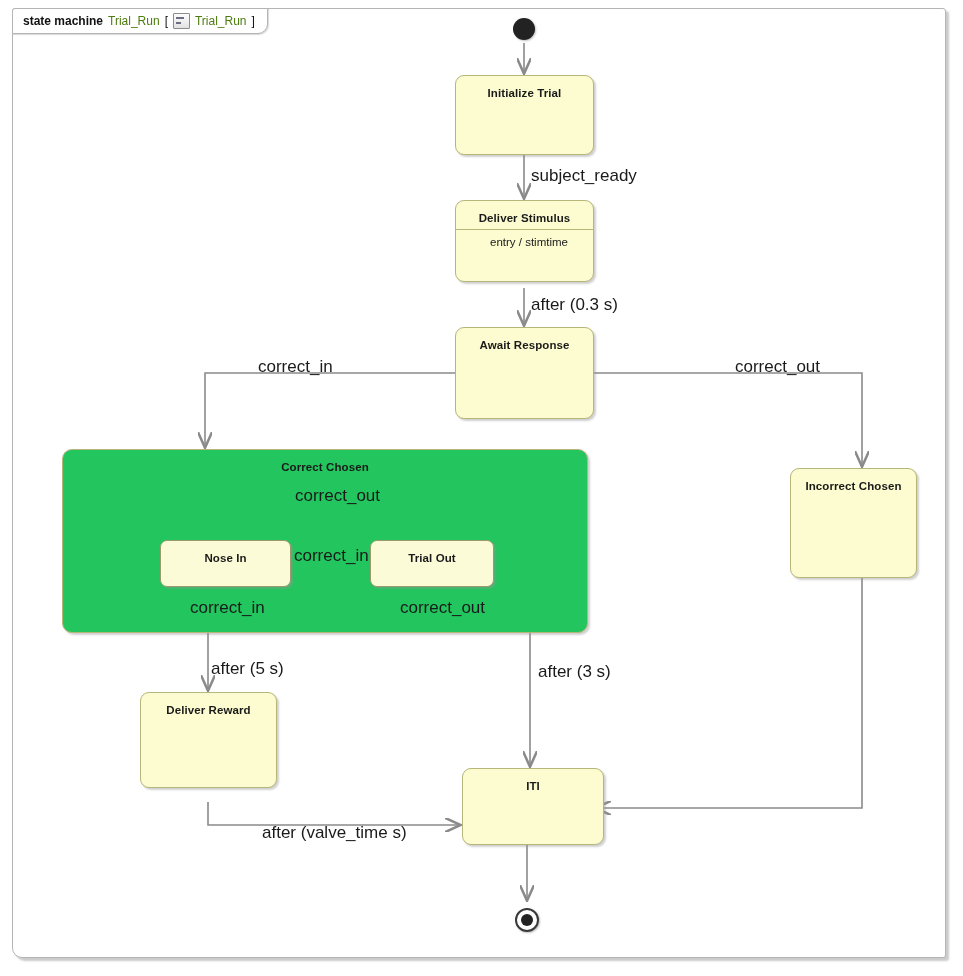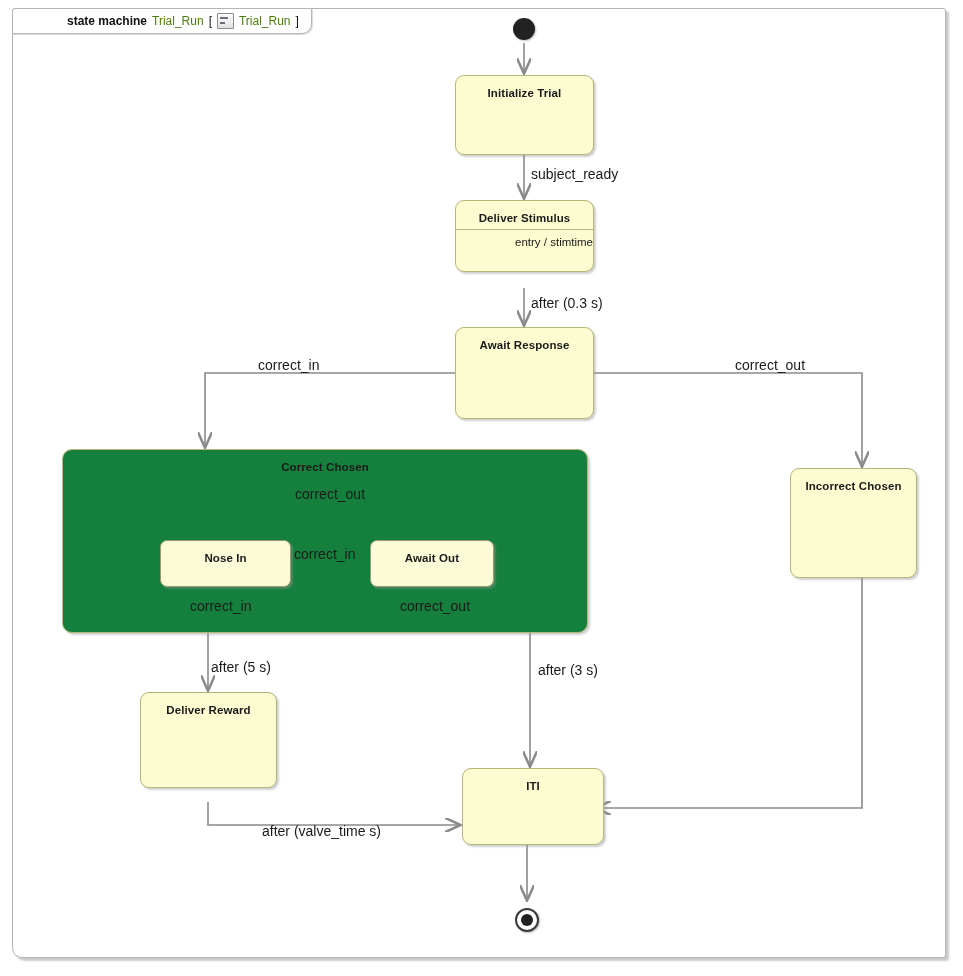--- a/index.html
+++ b/index.html
@@ -19,21 +19,21 @@
     position:absolute;left:12px;top:8px;height:26px;
     border:1px solid #b5b5b5;border-bottom:1px solid #b5b5b5;
     border-radius:3px 0 10px 0;
     background:#fff;
     padding:0 12px 0 10px;
     display:flex;align-items:center;gap:5px;
     box-sizing:border-box;
     box-shadow:1px 1px 1px rgba(150,150,150,.35);
     z-index:4;
   }
-  #frame-tab .kw{font-weight:bold;font-size:12px;color:#111;margin-left:44px;}
+  #frame-tab .kw{font-weight:bold;font-size:12px;color:#111;}
   #frame-tab .nm{font-size:12px;color:#4d7c0f;}
   #frame-tab .brk{font-size:12px;color:#111;}
   .sm-icon{
     display:inline-block;width:15px;height:14px;border:1px solid #8c8c8c;
     background:linear-gradient(#fdfdfd,#e2e2e2);position:relative;border-radius:1px;
   }
   .sm-icon:before{
     content:"";position:absolute;left:2px;top:3px;width:8px;height:2px;background:#6d6d82;
   }
   .sm-icon:after{
@@ -49,24 +49,24 @@
     box-shadow:2px 2px 2px rgba(150,150,150,.45);
   }
   .state > .title{
     text-align:center;font-size:11.5px;font-weight:bold;color:#1a1a1a;
     padding-top:11px;letter-spacing:.1px;
   }
   .state.compartmented > .divider{
     height:1px;background:#b6b67a;margin-top:5px;
   }
   .state .compartment{
-    font-size:11.5px;color:#1a1a1a;padding:6px 0 0 9px;text-align:right;
+    font-size:11.5px;color:#1a1a1a;padding:6px 0 0 9px;text-align:center;
   }
   .composite{
-    background:#15803d;border:1px solid #b6b67a;border-radius:10px;
+    background:#22c55e;border:1px solid #b6b67a;border-radius:10px;
   }
   .substate{
     background:#fbfbd8;border:1px solid #9a9a6e;border-radius:7px;
     box-shadow:2px 2px 2px rgba(150,150,150,.40);
     margin-top:40px;
   }
 
   
   .initial{
     position:absolute;width:22px;height:22px;border-radius:50%;
@@ -83,21 +83,21 @@
     content:"";position:absolute;left:50%;top:50%;width:12px;height:12px;
     margin:-6px 0 0 -6px;border-radius:50%;background:#222;
   }
 
   
   #edges{position:absolute;left:0;top:0;width:963px;height:976px;pointer-events:none;}
   #edges path,#edges line{fill:none;stroke:#8a8a8a;stroke-width:1.6px;}
   #edges .dk{stroke:#6e6e62;}
 
   .elabel{
-    position:absolute;font-size:14px;color:#1a1a1a;white-space:nowrap;
+    position:absolute;font-size:17px;color:#1a1a1a;white-space:nowrap;
   }
 </style>
 </head>
 <body>
 
 <div id="stage">
 
   <div id="frame"></div>
 
   <div id="frame-tab">
@@ -151,40 +151,40 @@
   </svg>
 
   <div class="initial" style="left:513px;top:18px;"></div>
   <div class="initial small" style="left:80px;top:513px;"></div>
   <div class="final" style="left:515px;top:908px;"></div>
 
   <div class="state" style="left:455px;top:75px;width:139px;height:80px;">
     <div class="title">Initialize Trial</div>
   </div>
 
-  <div class="state compartmented" style="left:455px;top:200px;width:139px;height:72px;">
+  <div class="state compartmented" style="left:455px;top:200px;width:139px;height:82px;">
     <div class="title">Deliver Stimulus</div>
     <div class="divider"></div>
     <div class="compartment">entry / stimtime</div>
   </div>
 
   <div class="state" style="left:455px;top:327px;width:139px;height:92px;">
     <div class="title">Await Response</div>
   </div>
 
   <div class="state composite" style="left:62px;top:449px;width:526px;height:184px;">
     <div class="title">Correct Chosen</div>
   </div>
 
   <div class="state substate" style="left:160px;top:500px;width:131px;height:47px;">
     <div class="title">Nose In</div>
   </div>
 
   <div class="state substate" style="left:370px;top:500px;width:124px;height:47px;">
-    <div class="title">Await Out</div>
+    <div class="title">Trial Out</div>
   </div>
 
   <div class="state" style="left:790px;top:468px;width:127px;height:110px;">
     <div class="title">Incorrect Chosen</div>
   </div>
 
   <div class="state" style="left:140px;top:692px;width:137px;height:96px;">
     <div class="title">Deliver Reward</div>
   </div>
 

